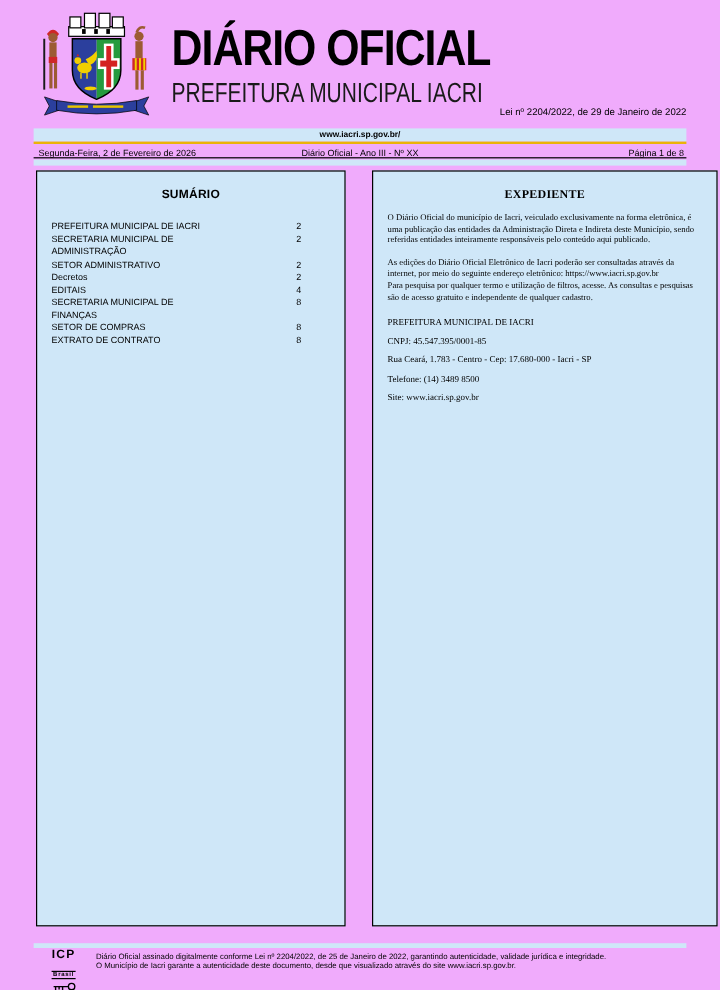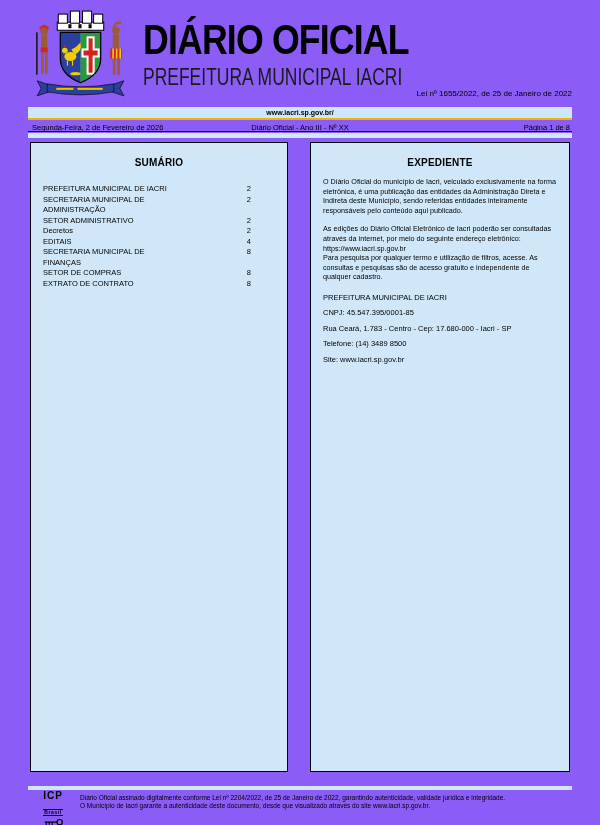--- a/index.html
+++ b/index.html
@@ -1,18 +1,18 @@
 <!DOCTYPE html>
 <html><head>
 <meta charset="utf-8">
 <style>
   * { margin:0; padding:0; box-sizing:border-box; }
   html,body { background:#ffffff; }
   body { font-family:"Liberation Sans", sans-serif; color:#000; }
-  .page { position:relative; width:600px; height:825px; background:#8b5cf6; overflow:hidden; }
+  .page { position:relative; width:600px; height:825px; background:#f0abfc; overflow:hidden; }
 
   
   .crest { position:absolute; left:29px; top:6px; width:103px; height:95px; }
   .masthead { position:absolute; left:143px; top:19px; }
   .doc-title { font-size:42px; font-weight:bold; letter-spacing:-1px; line-height:1.0;
                transform:scaleX(.85); transform-origin:left top; white-space:nowrap; }
   .doc-subtitle { font-size:23px; font-weight:400; margin-top:3px; color:#1a1a1a;
                   transform:scaleX(.76); transform-origin:left top; white-space:nowrap; }
   .law-line { position:absolute; right:28px; top:89px; font-size:8px; }
 
@@ -23,21 +23,21 @@
               border-top:2px solid #eab308; border-bottom:1px solid #000; font-size:7.5px; }
   .date-row span { position:absolute; top:3px; }
   .date-left { left:4px; }
   .date-center { left:0; right:0; text-align:center; }
   .date-right { right:2px;padding-left:15px; }
   .strip2 { top:133px; height:5px; }
 
   
   .panel { position:absolute; top:142px; height:630px; background:#cfe7f8; border:1.5px solid #000; }
   .panel-left  { left:30px;  width:258px; }
-  .panel-right { left:310px; width:260px; }
+  .panel-right { left:310px; width:288px;font-family:Liberation Serif, serif; }
   .panel h2 { font-size:10px; font-weight:bold; text-align:center; margin-top:14px; letter-spacing:.2px; }
 
   .toc { margin:16px 36px 0 12px; font-size:7.5px; }
   .toc-row { display:flex; align-items:flex-start; }
   .toc-label { flex:1; white-space:pre-line; line-height:10.5px; }
   .toc-page { width:12px; text-align:right; line-height:10.5px; }
 
   .para { margin:9px 12px 0 12px; font-size:7.2px; line-height:9.6px; white-space:pre-line; }
   .acervo-title { margin-top:24px; }
   .entidades-title { margin-top:18px; }
@@ -119,21 +119,21 @@
       <path d="M18 77 q33 6 66 0 v8 q-33 6 -66 0 z" fill="#2b3f9d" stroke="#000" stroke-width=".6"></path>
       <rect x="27" y="81" width="17" height="2" fill="#e8c400"></rect>
       <rect x="48" y="81" width="25" height="2" fill="#e8c400"></rect>
     </svg>
   </div>
 
   <div class="masthead">
     <div class="doc-title">DIÁRIO OFICIAL</div>
     <div class="doc-subtitle">PREFEITURA MUNICIPAL IACRI</div>
   </div>
-  <div class="law-line">Lei nº 1655/2022, de 25 de Janeiro de 2022</div>
+  <div class="law-line">Lei nº 2204/2022, de 29 de Janeiro de 2022</div>
 
   <div class="strip web-strip">www.iacri.sp.gov.br/</div>
   <div class="date-row">
     <span class="date-left">Segunda-Feira, 2 de Fevereiro de 2026</span>
     <span class="date-center">Diário Oficial - Ano III - Nº XX</span>
     <span class="date-right">Página 1 de 8</span>
   </div>
   <div class="strip strip2"></div>
 
   <div class="panel panel-left">

